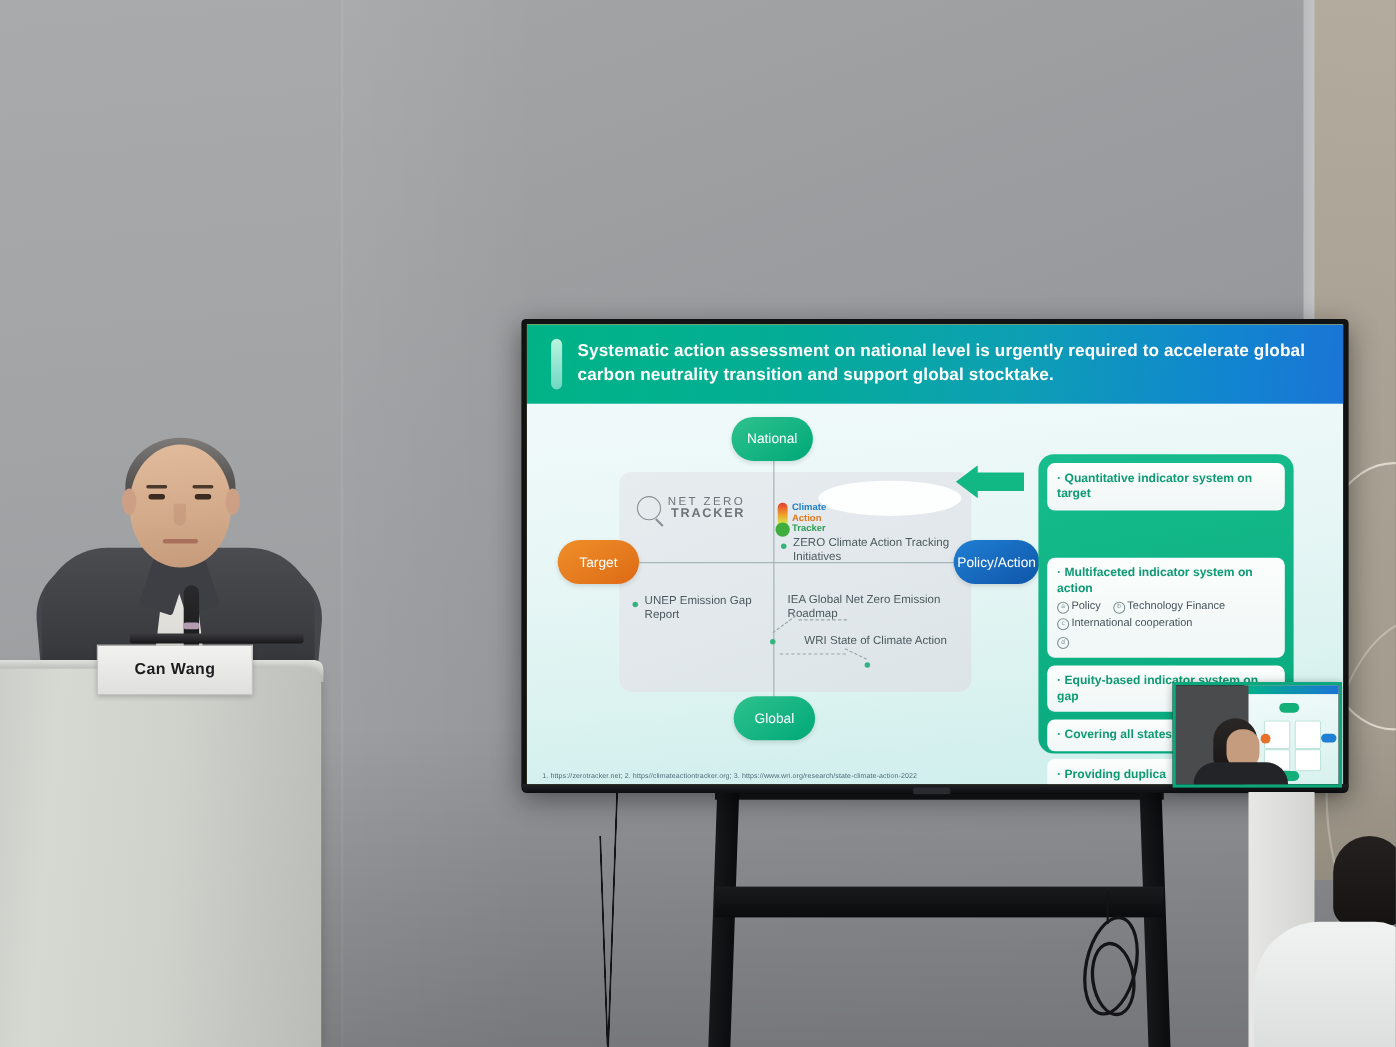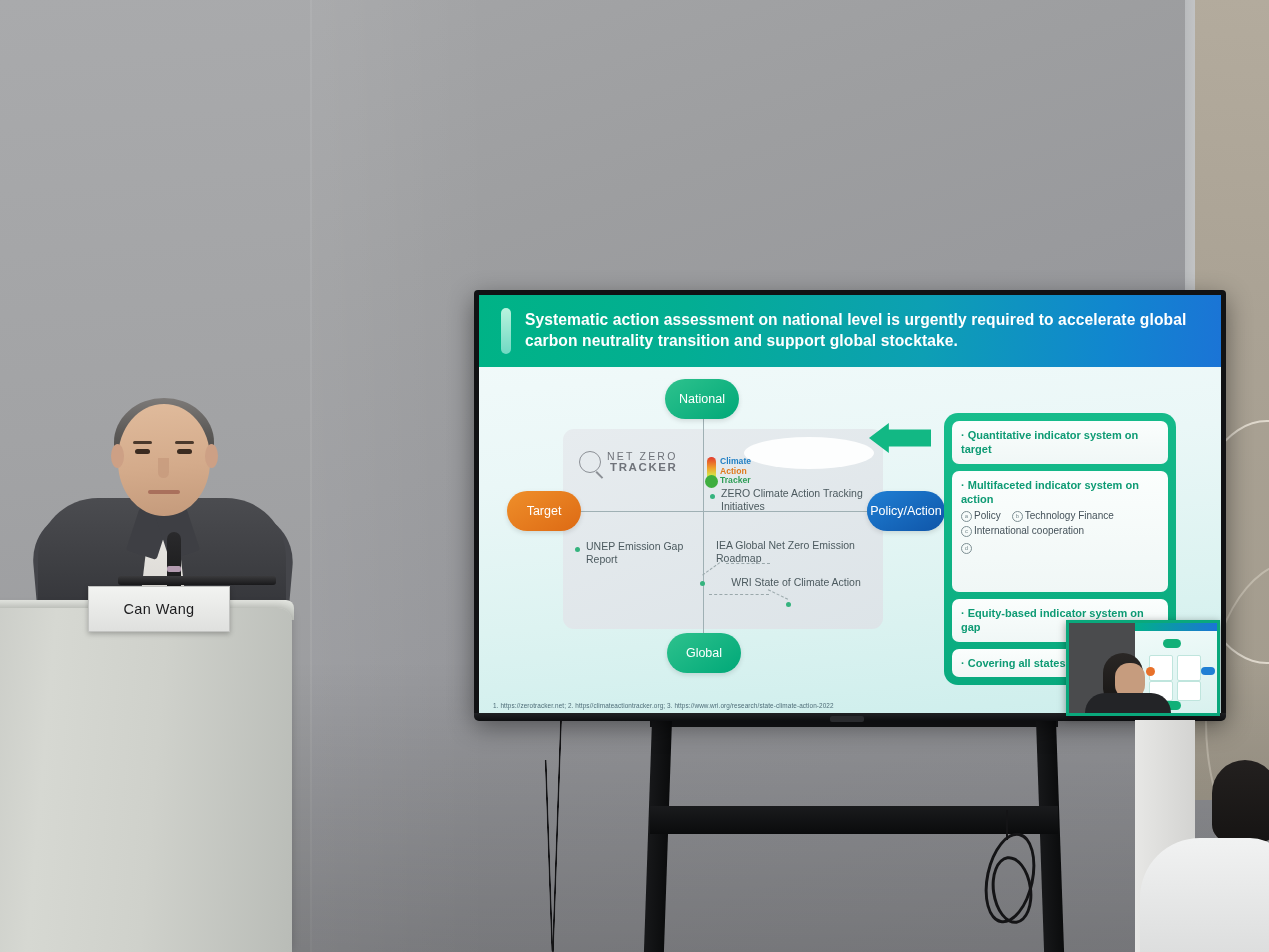--- a/index.html
+++ b/index.html
@@ -27,21 +27,21 @@
   .podium{position:absolute;left:-18px;top:608px;width:310px;height:344px;
     background:linear-gradient(95deg,#c9cbc6 0%,#d6d8d2 22%,#cfd1cb 55%,#b9bcb7 100%);
     border-radius:10px 14px 0 0;box-shadow:0 -2px 10px rgba(0,0,0,.18);}
   .podium-top{position:absolute;left:-20px;top:600px;width:314px;height:20px;
     background:linear-gradient(180deg,#e3e5e0,#c4c7c1);border-radius:6px 8px 0 0;}
   .podium-rail{position:absolute;left:118px;top:576px;width:158px;height:9px;
     background:linear-gradient(180deg,#3a3a3c,#19191b);border-radius:3px;}
   .nameplate{position:absolute;left:88px;top:586px;width:140px;height:44px;
     background:linear-gradient(180deg,#f2f3f1,#dfe0de);border:1px solid #c2c3c1;
     display:flex;align-items:center;justify-content:center;box-shadow:0 2px 5px rgba(0,0,0,.25);}
-  .nameplate span{font-size:14.5px;font-weight:normal;color:#1d1d1f;letter-spacing:.4px;}
+  .nameplate span{font-size:14.5px;font-weight:bold;color:#1d1d1f;letter-spacing:.4px;}
 
   .spk-body{position:absolute;left:38px;top:498px;width:248px;height:126px;
     background:linear-gradient(180deg,#4b4c50 0%,#3c3d41 60%,#323338 100%);
     border-radius:60px 60px 8px 8px;}
   .spk-shoulder-l{position:absolute;left:34px;top:510px;width:96px;height:118px;
     background:#44454a;border-radius:50px 10px 0 0;transform:rotate(-5deg);}
   .spk-shoulder-r{position:absolute;left:196px;top:512px;width:96px;height:116px;
     background:#45464b;border-radius:10px 50px 0 0;transform:rotate(5deg);}
   .spk-shirt{position:absolute;left:140px;top:516px;width:46px;height:86px;
     background:linear-gradient(180deg,#eceae6,#d9d7d2);clip-path:polygon(22% 0,78% 0,100% 100%,0 100%);}
@@ -269,38 +269,41 @@
           <div class="leader" style="left:230px;top:227px;width:60px;"></div>
           <div class="leader" style="left:288px;top:227px;width:22px;transform:rotate(26deg);"></div>
           <div class="dot" style="left:307px;top:235px;"></div>
 
           <div class="green-arrow"></div>
 
           <div class="panel">
             <div class="p-card">
               <div class="p-title">· Quantitative indicator system on target</div>
             </div>
-            <div class="p-card" style="flex:1;">
+            <div class="p-card" style="flex:1;margin-top:36px;">
               <div class="p-title">· Multifaceted indicator system on action</div>
               <div class="p-sub">
                 <span class="circ">a</span><span>Policy</span>
                 &nbsp;&nbsp;&nbsp;<span class="circ">b</span><span>Technology Finance</span>
               </div>
               <div class="p-sub" style="margin-top:1px;">
                 <span class="circ">c</span><span>International cooperation</span>
               </div>
               <div class="p-sub" style="margin-top:2px;">
                 <span class="circ">d</span>
               </div>
             </div>
             <div class="p-card">
               <div class="p-title">· Equity-based indicator system on gap</div>
             </div>
             <div class="p-card">
               <div class="p-title">· Covering all states</div>
+            </div>
+            <div class="p-card">
+              <div class="p-title">· Providing duplica</div>
             </div>
           </div>
 
           <div class="footnote">1. https://zerotracker.net;   2. https//climateactiontracker.org;   3. https://www.wri.org/research/state-climate-action-2022</div>
         </div>
       </div>
     </div>
   </div>
   <div class="tv-chin"></div>
   <div class="tv-logo"></div>

